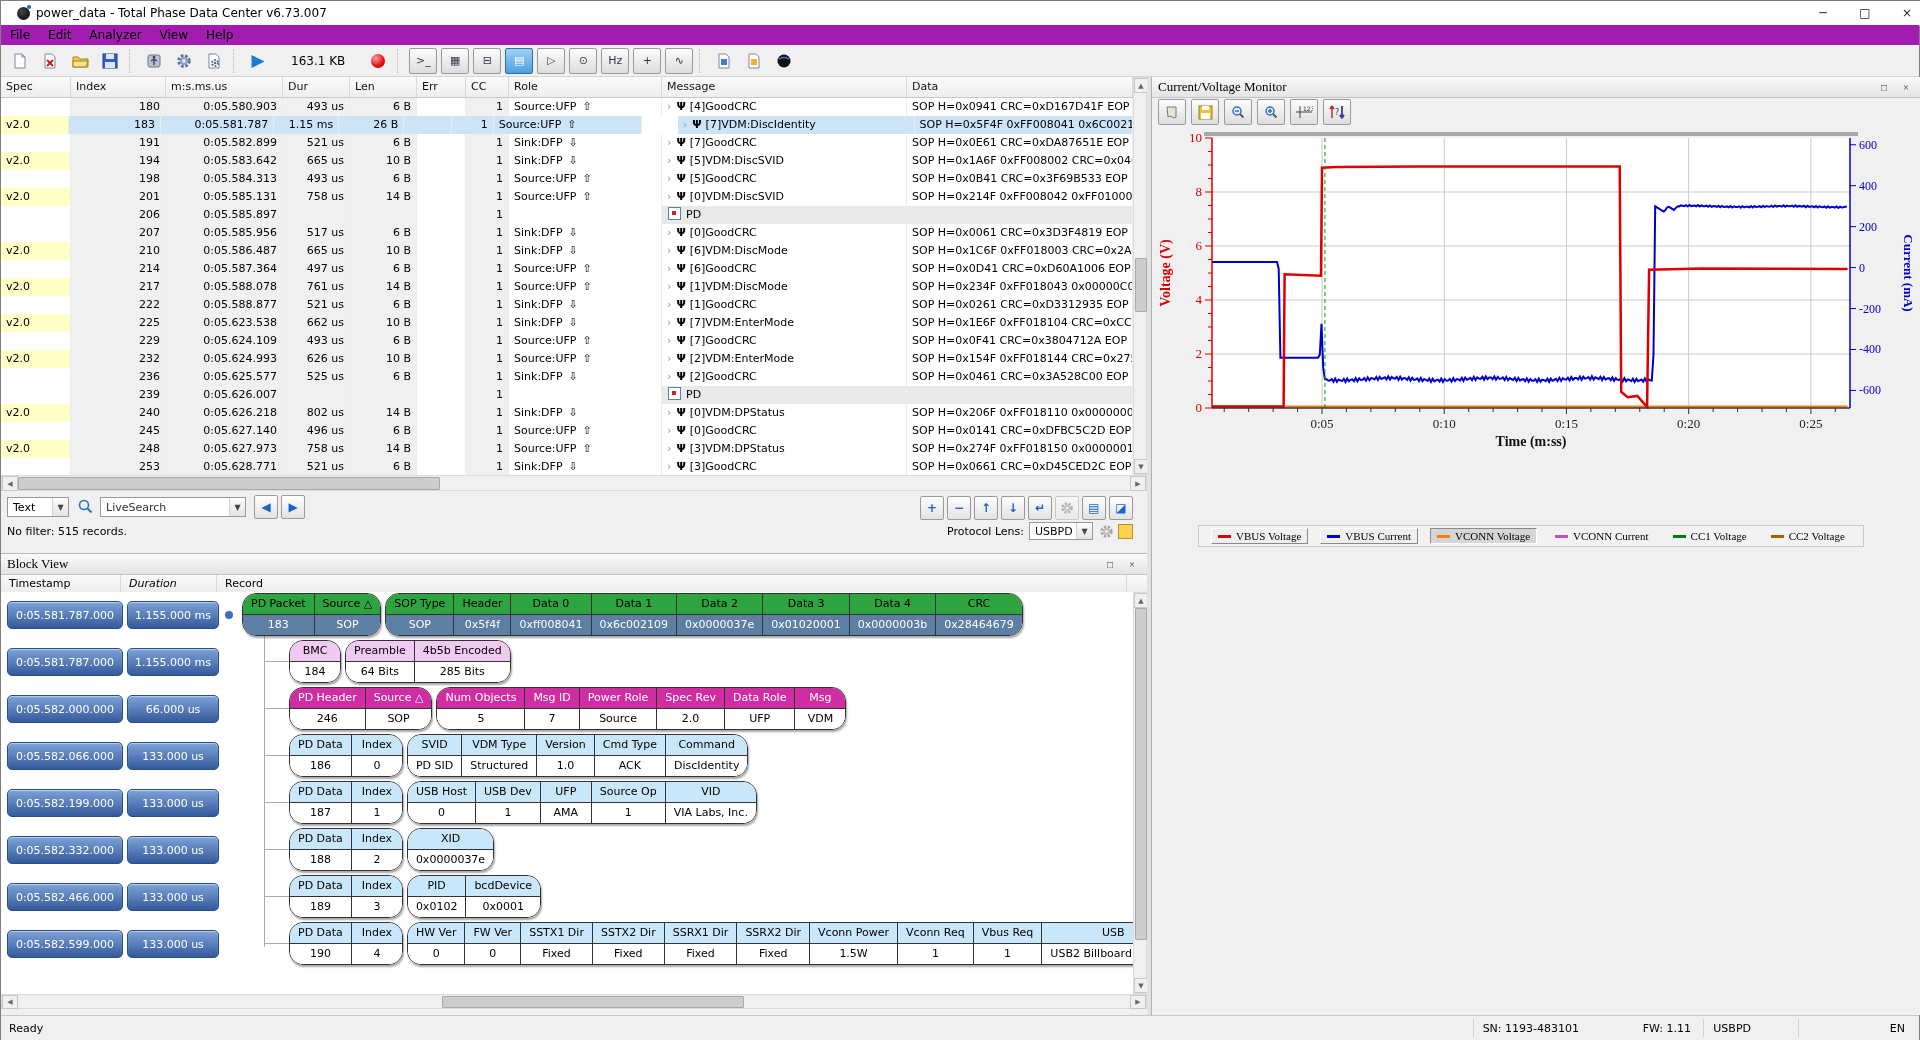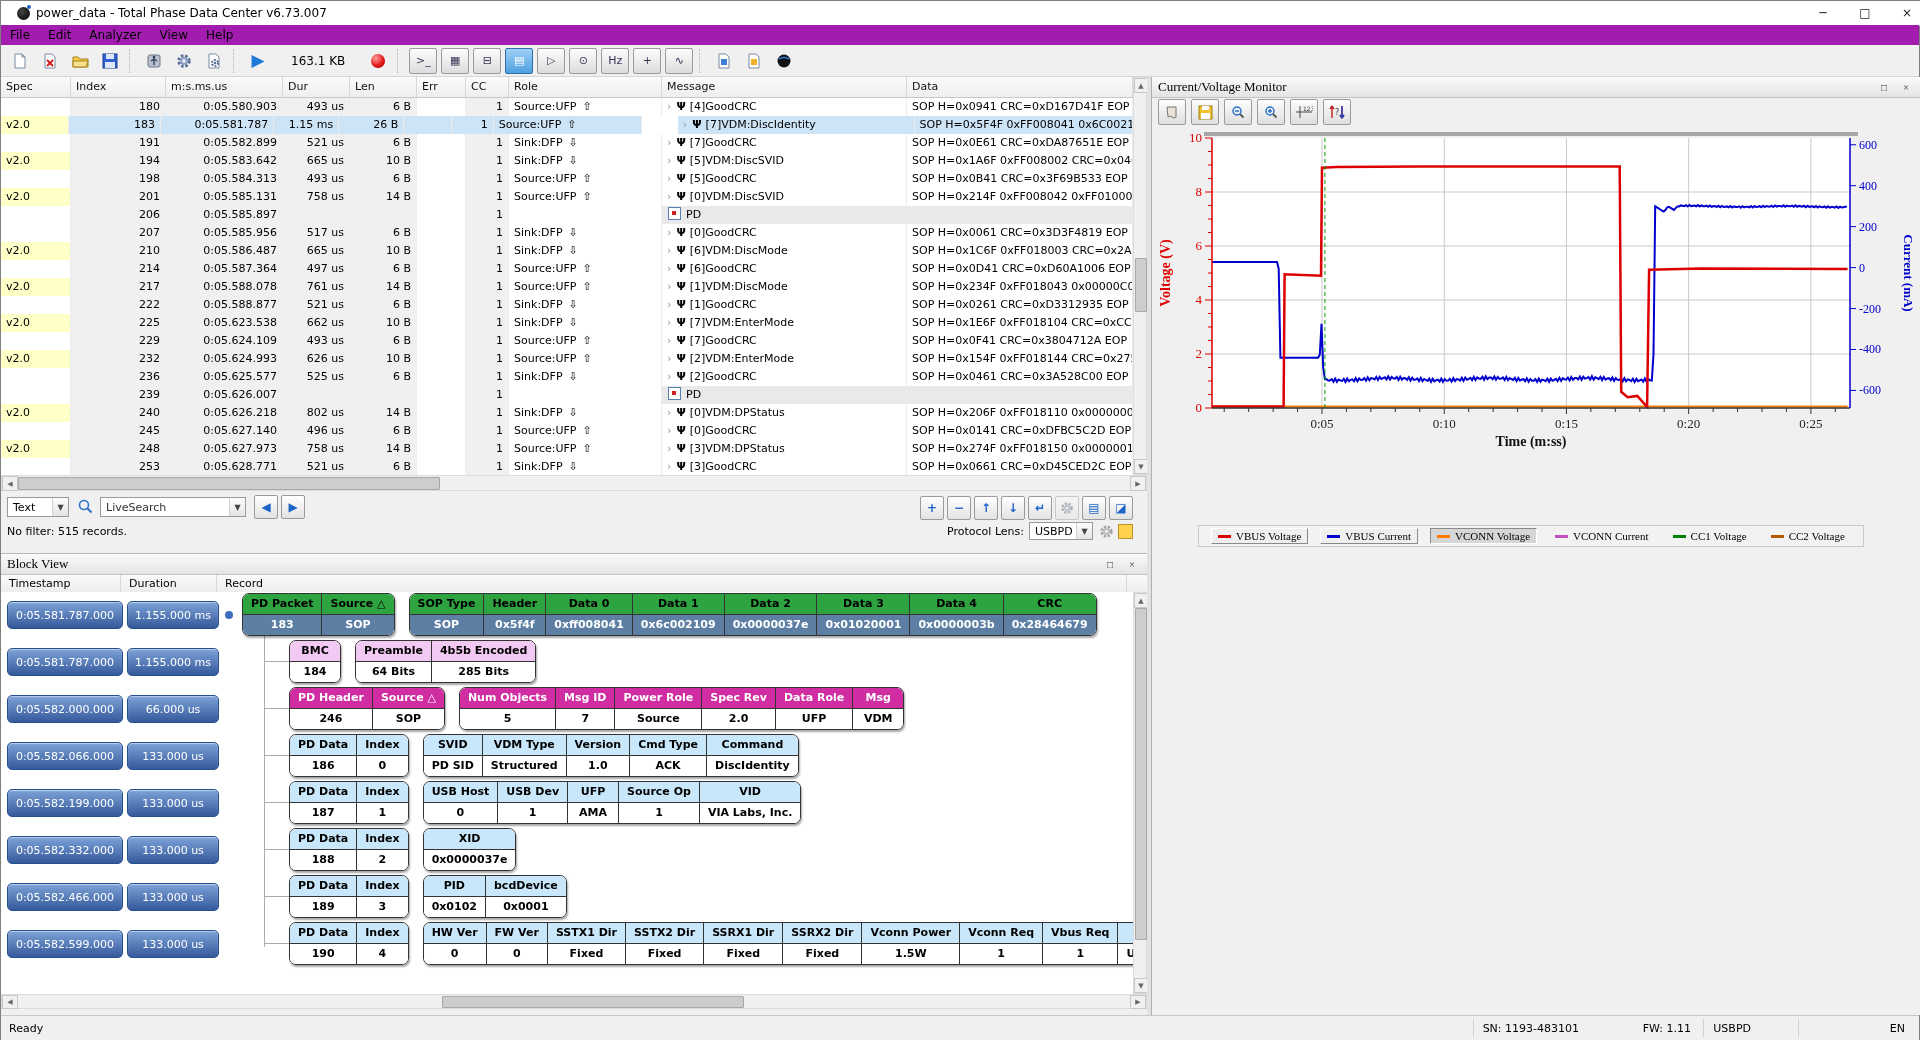--- a/index.html
+++ b/index.html
@@ -74,21 +74,21 @@
   #bv-header div{padding:2px 8px;border-right:1px solid #d8d8d8;box-sizing:border-box;}
   #bv-body{position:absolute;left:0;top:38px;width:1132px;height:402px;background:#fff;overflow:hidden;}
   .bv-row{position:relative;height:45px;margin-bottom:2px;padding-left:288px;display:flex;align-items:center;box-sizing:border-box;}
   .bv-row.first{padding-left:241px;}
   .pill{position:absolute;top:9px;height:26px;border-radius:5px;background:linear-gradient(#7da3d8,#35599b);border:1px solid #24508f;color:#fff;display:flex;align-items:center;justify-content:center;font-size:11px;box-shadow:inset 0 1px 1px rgba(255,255,255,.5);}
   .pill.ts{left:6px;width:114px;}
   .pill.dur{left:126px;width:90px;}
   .row-bullet{position:absolute;left:224px;top:19px;width:8px;height:8px;border-radius:50%;background:#3b6fbd;}
   .conn-v{position:absolute;left:263px;top:44px;width:1px;height:311px;background:#aaa;}
   .bv-row .stub{position:absolute;left:263px;top:22px;width:25px;height:1px;background:#aaa;}
-  .bgroup{display:flex;border:1px solid #333;border-radius:7px;overflow:hidden;margin-right:14px;box-shadow:1px 2px 2px rgba(0,0,0,.35);flex:0 0 auto;font-weight:bold;}
+  .bgroup{display:flex;border:1px solid #333;border-radius:14px;overflow:hidden;margin-right:4px;box-shadow:1px 2px 2px rgba(0,0,0,.35);flex:0 0 auto;}
   .bcell{display:flex;flex-direction:column;border-right:1px solid #333;}
   .bcell:last-child{border-right:none;}
   .bh,.bv{padding:0 8px;height:20px;line-height:20px;text-align:center;white-space:nowrap;font-size:11px;min-width:34px;}
   .bh{border-bottom:1px solid #333;}
   .st-packet .bh{background:#2ea440;color:#000;}
   .st-packet .bv{background:#5e7fa4;color:#fff;}
   .st-bmc .bh{background:#f2c9f2;color:#000;}
   .st-bmc .bv{background:#fff;}
   .st-pdhdr .bh{background:#d02da2;color:#fff;}
   .st-pdhdr .bv{background:#fff;}
@@ -556,21 +556,21 @@
   <div id="blockview">
     <div class="panel-title">
       <span>Block View</span>
       <div class="pt-btns">
         <div class="pt-btn">□</div>
         <div class="pt-btn">×</div>
       </div>
     </div>
     <div id="bv-header">
         <div style="width: 120px;">Timestamp</div>
-        <div style="width: 96px;">Duration</div>
+        <div style="width: 96px; font-style: italic;">Duration</div>
         <div style="width: 910px;">Record</div>
       </div>
     <div id="bv-body">
       <div class="conn-v"></div>
     <div class="bv-row first">
           <div class="pill ts">0:05.581.787.000</div>
           <div class="pill dur">1.155.000 ms</div>
           <div class="row-bullet"></div>
           <div class="bgroup st-packet">
             <div class="bcell">

